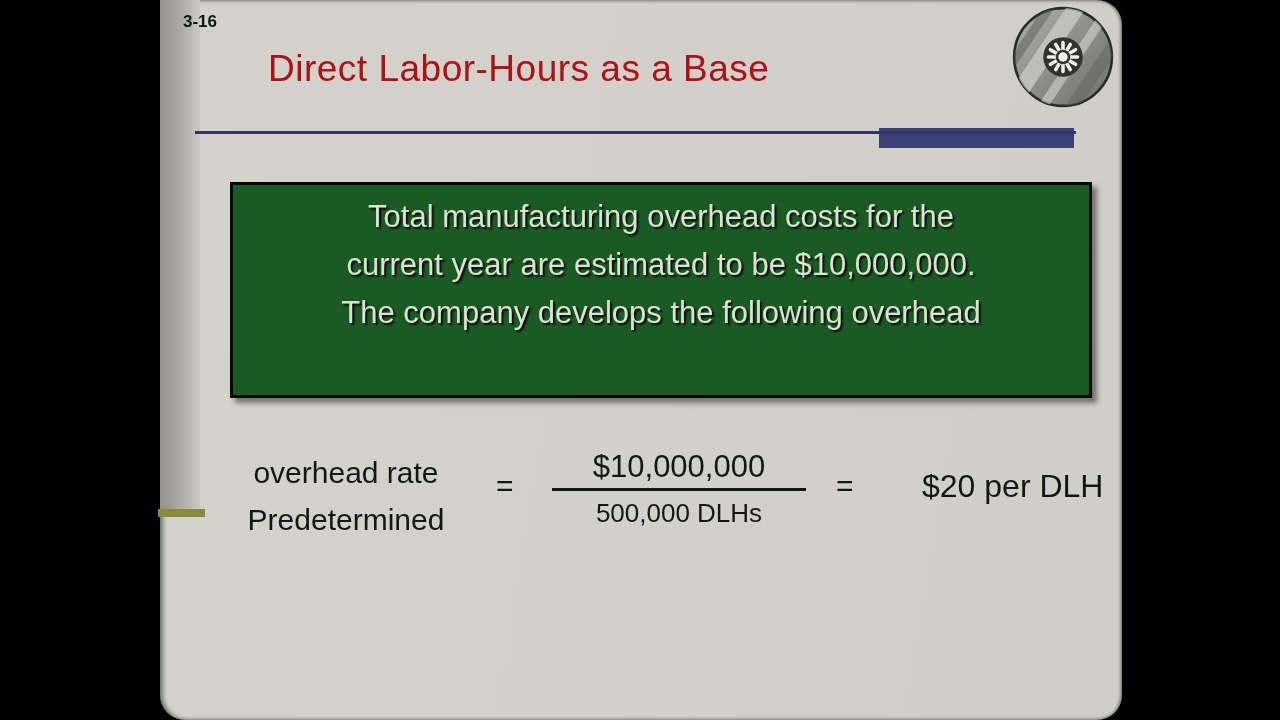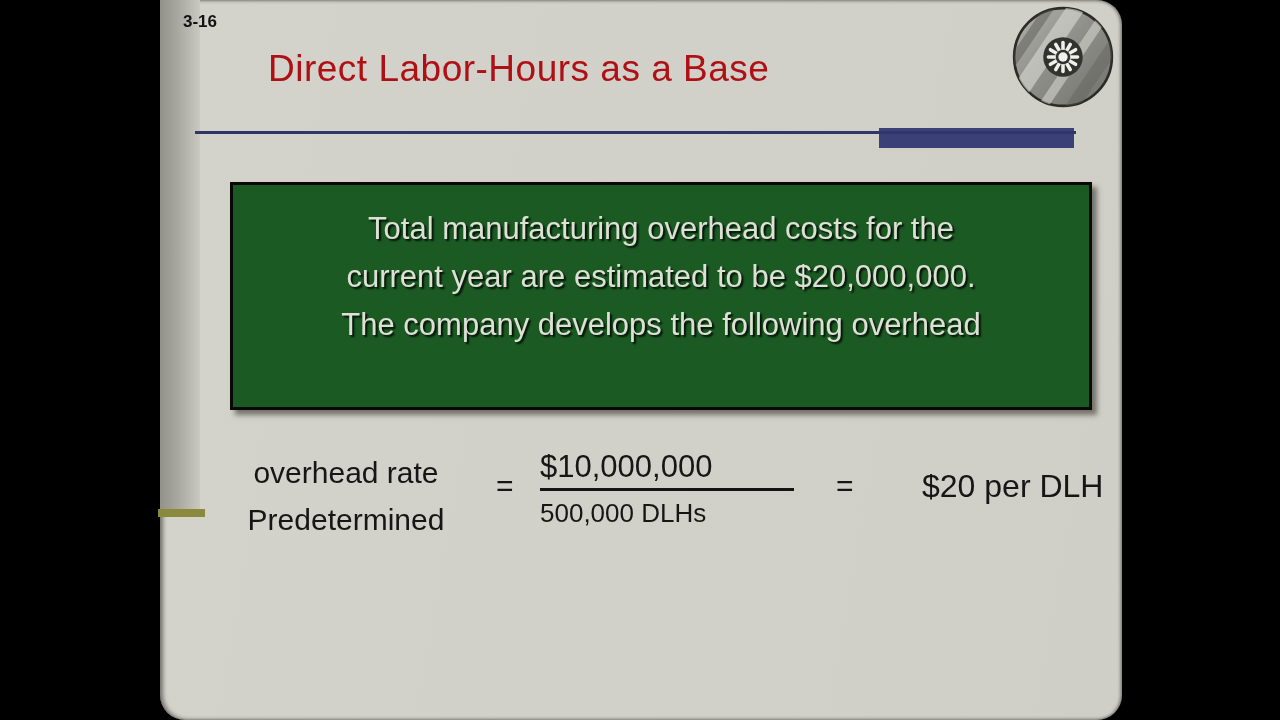--- a/index.html
+++ b/index.html
@@ -68,21 +68,21 @@
     width: 104px; height: 104px;
   }
   .callout-box {
     position: absolute;
     left: 70px; top: 182px;
     width: 856px; height: 202px;
     background: var(--callout_green, #1b5b23);
     border: 3px solid #080808;
     box-shadow: 5px 5px 5px rgba(40,40,35,0.55);
     text-align: center;
-    padding-top: 20px;
+    padding-top: 8px;
     box-sizing: content-box;
   }
   .callout-line {
     font-size: 31px;
     line-height: 48px;
     color: var(--callout_text, #dde1d5);
     text-shadow: 2px 2px 2px rgba(0,0,0,0.85);
     white-space: nowrap;
   }
   .formula { position: absolute; left: 0; top: 0; color: var(--formula_text, #161616); }
@@ -97,22 +97,23 @@
   }
   .equals-1, .equals-2 {
     position: absolute;
     font-size: 30px;
     color: var(--formula_text, #161616);
   }
   .equals-1 { left: 336px; top: 469px; }
   .equals-2 { left: 676px; top: 469px; }
   .fraction {
     position: absolute;
-    left: 380px; top: 447px;
+    left: 392px; top: 447px;
     width: 254px;
+    text-align: center;
     color: var(--formula_text, #161616);
   }
   .fraction-num { font-size: 31px; line-height: 40px; white-space: nowrap; }
   .fraction-bar { height: 3px; background: #141414; margin-top: 1px; }
   .fraction-den { font-size: 26px; line-height: 40px; padding-top: 2px; white-space: nowrap; }
   .formula-result {
     position: absolute;
     left: 714px; top: 468px;
     font-size: 32px;
     white-space: nowrap;
@@ -161,21 +162,21 @@
         <line x1="50" y1="36" x2="50" y2="64"></line>
         <line x1="57" y1="37.9" x2="43" y2="62.1"></line>
         <line x1="62.1" y1="43" x2="37.9" y2="57"></line>
       </g>
       <circle cx="50" cy="50" r="7" fill="#32322e"></circle>
       <circle cx="50" cy="50" r="4.5" fill="#f1f1eb"></circle>
     </svg>
 
     <div class="callout-box">
       <div class="callout-line">Total manufacturing overhead costs for the</div>
-      <div class="callout-line">current year are estimated to be $20,000,000.</div>
+      <div class="callout-line">current year are estimated to be $10,000,000.</div>
       <div class="callout-line">The company develops the following overhead</div>
     </div>
 
     <div class="formula">
       <div class="formula-lhs">
         <div>overhead rate</div>
         <div>Predetermined</div>
       </div>
       <div class="equals-1">=</div>
       <div class="fraction">

